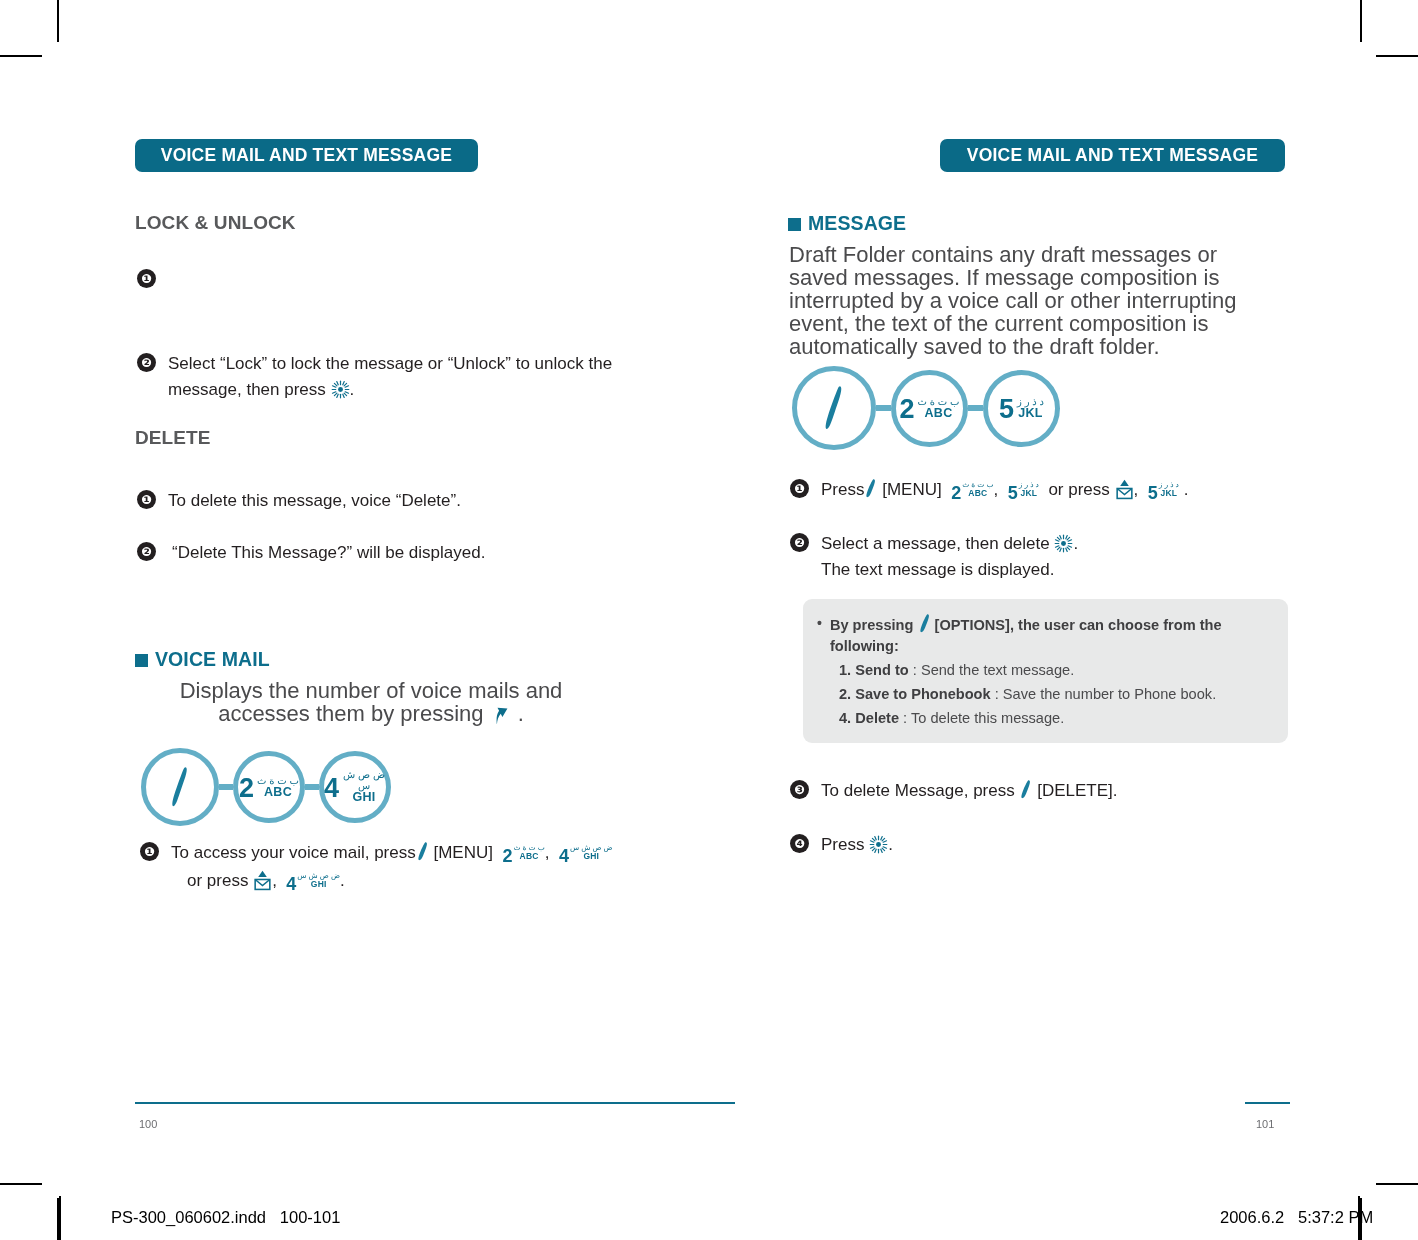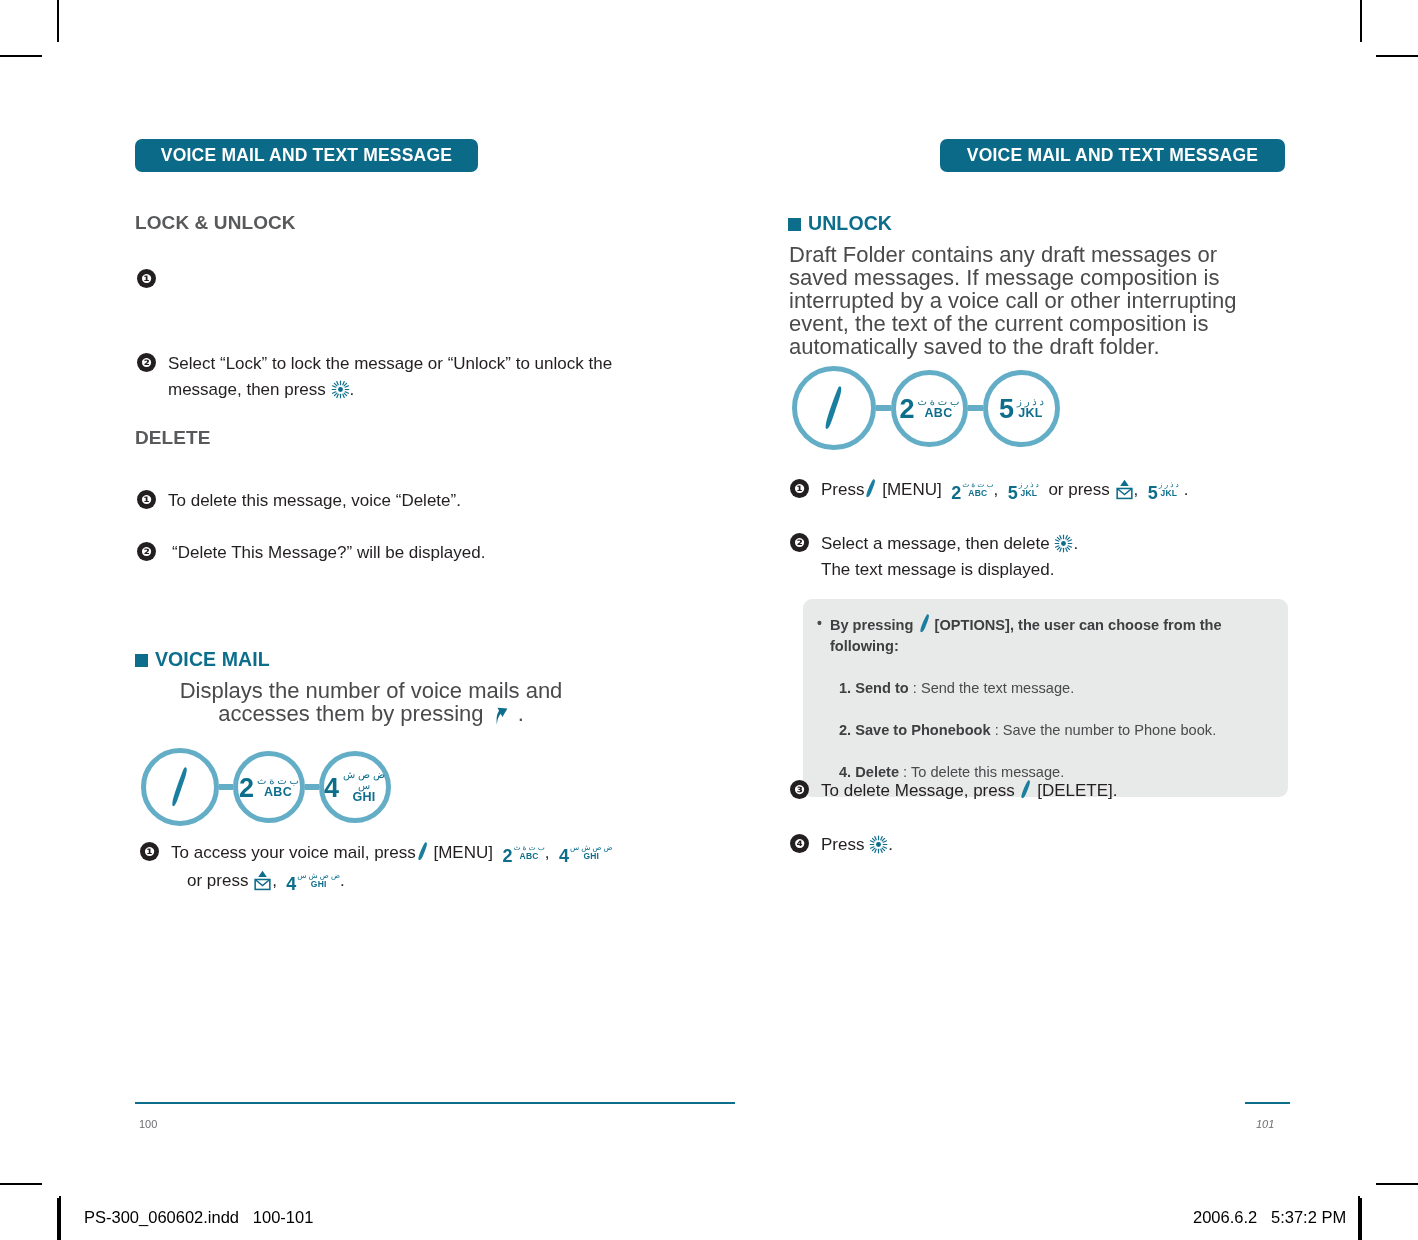--- a/index.html
+++ b/index.html
@@ -222,21 +222,21 @@
     gap: 8px;
   }
   .notebox .dot {
     flex: none;
     font-size: 14px;
     line-height: 20px;
     color: #4a4a4c;
   }
   .notebox .nb-item {
     padding-left: 22px;
-    margin-top: 21px;
+    margin-top: 3px;
   }
   .notebox .nb-item b { color: #3f3f41; }
 
   
   .foot-rule {
     position: absolute;
     height: 2px;
     background: #0d6e8c;
   }
   .folio {
@@ -245,20 +245,21 @@
     color: #6d6e71;
   }
 
   
   .slug {
     position: absolute;
     font-size: 16.5px;
     color: #000;
     font-family: "Liberation Sans", sans-serif;
     white-space: pre;
+    margin-left: 27px;
   }
   .slugbar {
     position: absolute;
     width: 2px;
     background: #000;
   }
 </style>
 </head>
 <body>
 
@@ -372,21 +373,21 @@
     <span class="keyinline"><span class="kd">4</span><span class="kst"><span class="kar">ض ص ش س</span><span class="kla">GHI</span></span></span><span>.</span>
   </div>
 
   <div class="foot-rule" style="left:135px; top:1102px; width:600px;"></div>
   <div class="folio" style="left:139px; top:1118px;">100</div>
 
   <div class="banner banner-right">VOICE MAIL AND TEXT MESSAGE</div>
 
   <div class="h-teal" style="left:788px; top:212px;">
     <span class="sqbullet"></span>
-    <span>UNLOCK</span>
+    <span>MESSAGE</span>
   </div>
 
   <div class="para" style="left:789px; top:243px; width:452px;">Draft Folder contains any draft messages or saved messages. If message composition is interrupted by a voice call or other interrupting event, the text of the current composition is automatically saved to the draft folder.</div>
 
   <div class="chain" style="left:792px; top:366px;">
     <div class="kcircle" style="width:84px;height:84px;">
       <span class="slashwrap">
         <svg width="22" height="48" viewBox="0 0 22 48">
             <path d="M18 3.2 C19.4 6.4 15.4 17.4 11.6 28.4 C9.4 35 6.6 43.6 4.4 44.8 C1.8 46 2.3 40.4 4.7 32.8 C7.8 22.9 12.7 9.8 14.9 4.6 C15.9 2.2 17.2 1.7 18 3.2 Z" fill="#1a7e9e"></path>
           </svg>
@@ -493,20 +494,20 @@
               <line x1="1.9" y1="7.3" x2="6.1" y2="9.1"></line>
               <line x1="17.9" y1="14.9" x2="22.1" y2="16.7"></line>
               <line x1="1.9" y1="16.7" x2="6.1" y2="14.9"></line>
               <line x1="17.9" y1="9.1" x2="22.1" y2="7.3"></line>
             </g>
           </g>
         </svg></span><span>.</span>
   </div>
 
   <div class="foot-rule" style="left:1245px; top:1102px; width:45px;"></div>
-  <div class="folio" style="left:1256px; top:1118px;font-style:italic;">101</div>
+  <div class="folio" style="left:1256px; top:1118px;">101</div>
 
   <div class="slugbar" style="left:59px; top:1196px; height:44px;"></div>
   <div class="slug" style="left:84px; top:1208px;">PS-300_060602.indd   100-101</div>
   <div class="slug" style="left:1193px; top:1208px;">2006.6.2   5:37:2 PM</div>
   <div class="slugbar" style="left:1358px; top:1196px; height:44px;"></div>
 
 </div>
 
 </body></html>

